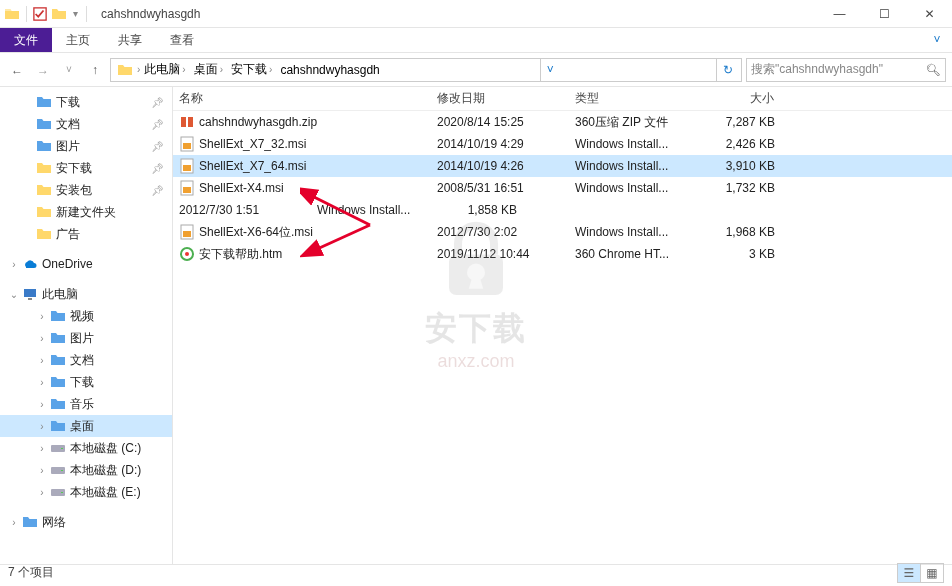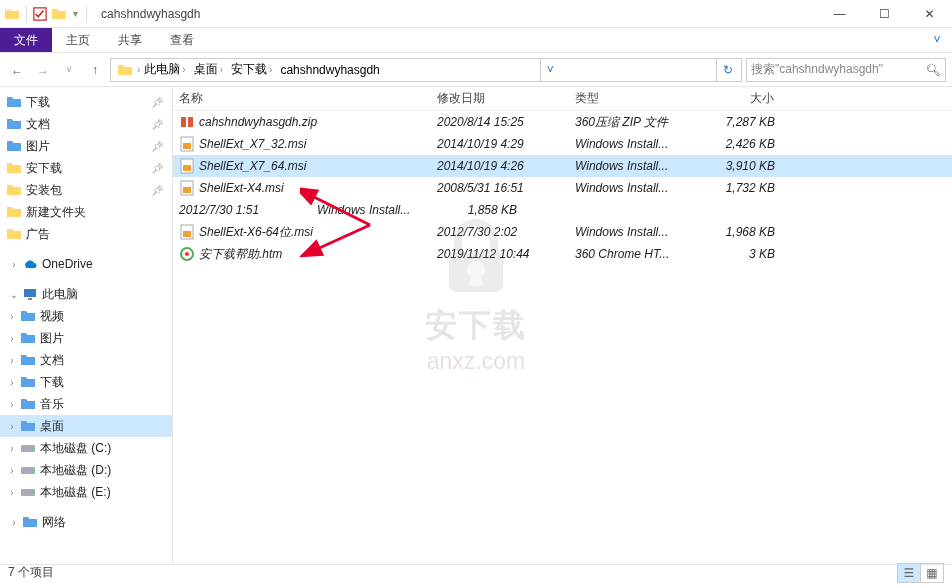--- a/index.html
+++ b/index.html
@@ -26,46 +26,46 @@
 .crumb .chev { color:#888; font-size:10px;}
 .crumbbar .refresh { margin-left:auto; border-left:1px solid #ccc; height:100%; padding:0 6px; display:flex; align-items:center; color:#1979ca;}
 .searchbox { width:200px; height:24px; border:1px solid #ccc; display:flex; align-items:center; padding:0 4px; color:#888;}
 .searchbox .sicon { margin-left:auto; color:#555;}
 
 .main { display:flex; height: calc(586px - 28px - 25px - 34px - 22px); }
 .sidebar { width:173px; border-right:1px solid #e5e5e5; overflow:hidden; padding-top:4px;}
 .tree-item { display:flex; align-items:center; height:22px; padding-left:8px; gap:2px; color:#222;}
 .tree-item .exp { width:12px; text-align:center; color:#888; font-size:10px;}
 .tree-item.level1 { padding-left:8px;}
-.tree-item.level2 { padding-left:6px;}
+.tree-item.level2 { padding-left:36px;}
 .tree-item.selected { background:#cce8ff; }
 .ticon { width:16px; height:16px; display:flex; align-items:center; justify-content:center; margin-right:2px;}
 .pin { margin-left:auto; margin-right:8px; color:#888; font-size:10px;}
 
 .content { flex:1; display:flex; flex-direction:column; }
 .headers { height:24px; display:flex; border-bottom:1px solid #eee;}
 .hcol { padding:0 6px; display:flex; align-items:center; color:#444; border-right:1px solid transparent;}
 .c-name{width:258px;} .c-date{width:138px;} .c-type{width:122px;} .c-size{width:90px; justify-content:flex-end;}
-.rows { flex:1;font-style:italic;}
+.rows { flex:1;}
 .row { display:flex; height:22px; align-items:center;}
 .row.selected { background:#cce8ff;}
 .cell { padding:0 6px; white-space:nowrap; overflow:hidden; text-overflow:ellipsis; color:#222;}
 .cell.c-name { display:flex; align-items:center; gap:4px;}
 .cell.c-size { text-align:right; justify-content:flex-end;}
 .ficon { width:16px; height:16px; flex-shrink:0;}
 
 .statusbar { height:16px; border-top:1px solid #e5e5e5; display:flex; align-items:center; padding:0 8px; color:#444;}
 .statusbar .views { margin-left:auto; display:flex;}
 .vbtn { width:24px; height:20px; border:1px solid #ccc; display:flex; align-items:center; justify-content:center; margin-left:-1px; color:#666;}
 .vbtn.active { background:#cce8ff;}
 
 .watermark { position:absolute; left:50%; top:50%; transform:translate(-50%,-50%); opacity:0.15; pointer-events:none; text-align:center;}
 .watermark .lock { width:90px; height:90px; margin:0 auto;}
 .watermark .t1 { font-size:32px; color:#555; font-weight:bold; letter-spacing:2px;}
-.watermark .t2 { font-size:23px; color:#7f1d1d;}
+.watermark .t2 { font-size:18px; color:#7f1d1d;}
 
 .arrow-annot { position:absolute; pointer-events:none;}
 </style>
 </head>
 <body>
 
 <div class="titlebar">
   <div class="icons">
     <svg class="folder-icon" viewBox="0 0 16 16">
         <path fill="#ffd86b" d="M1 3h5l1.5 2H15v8H1z"></path>

